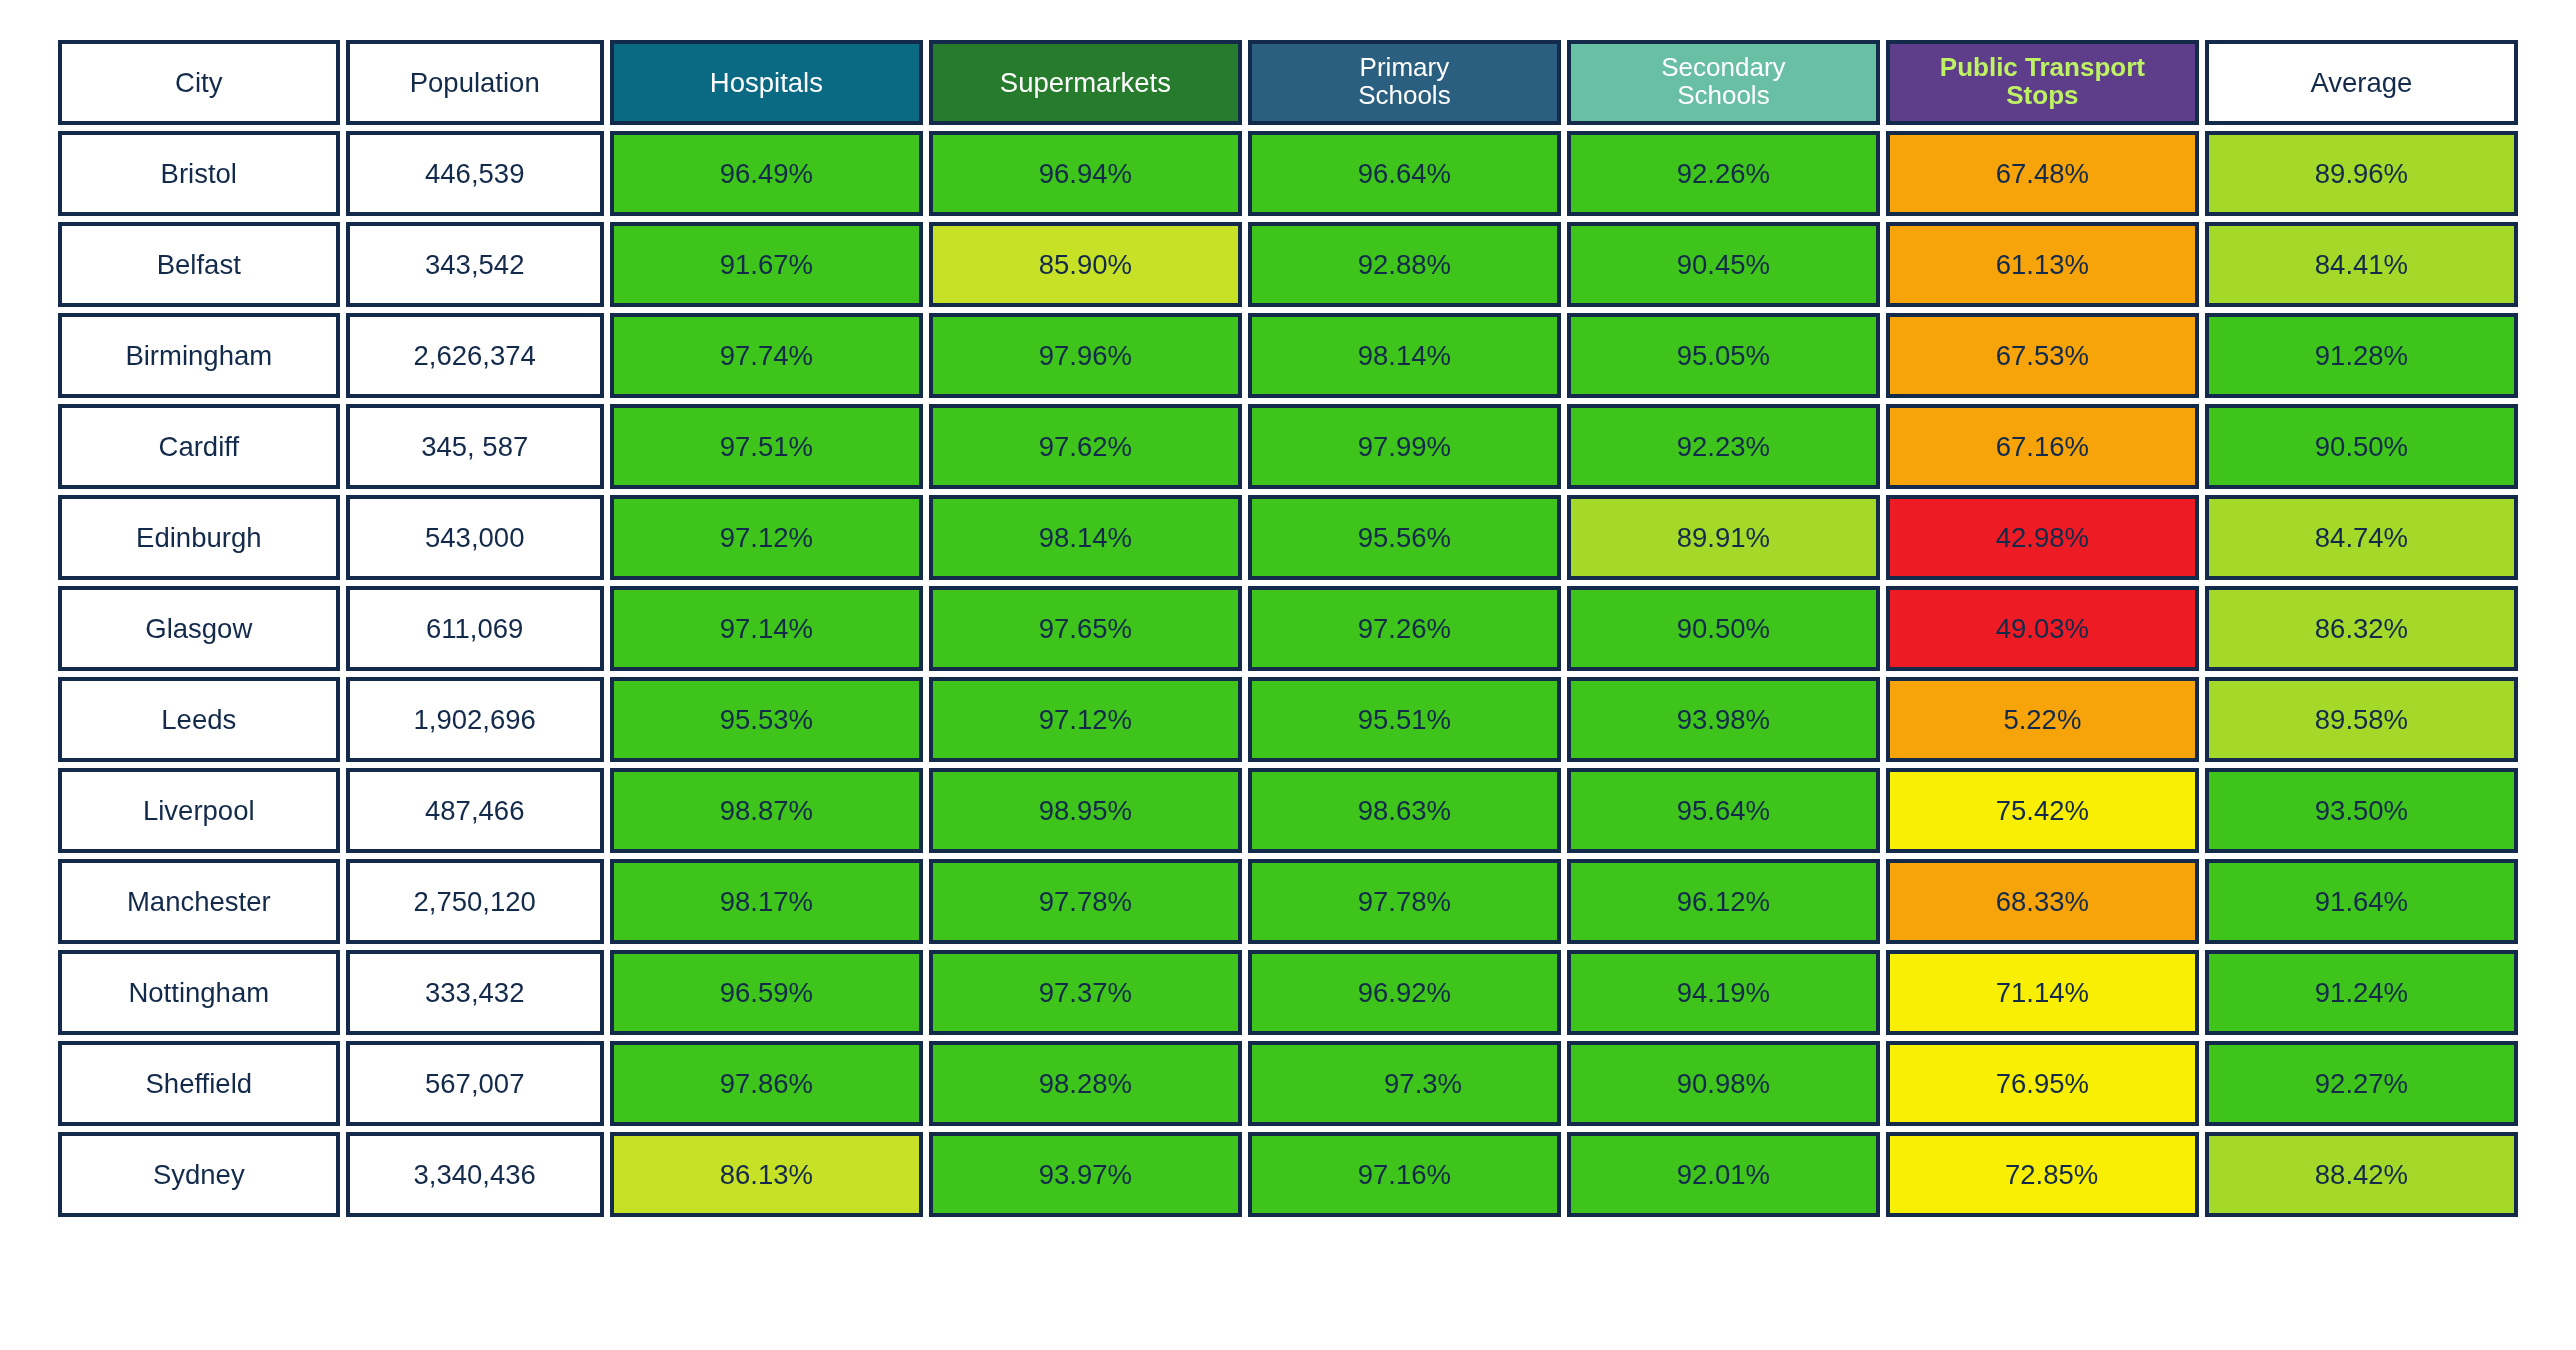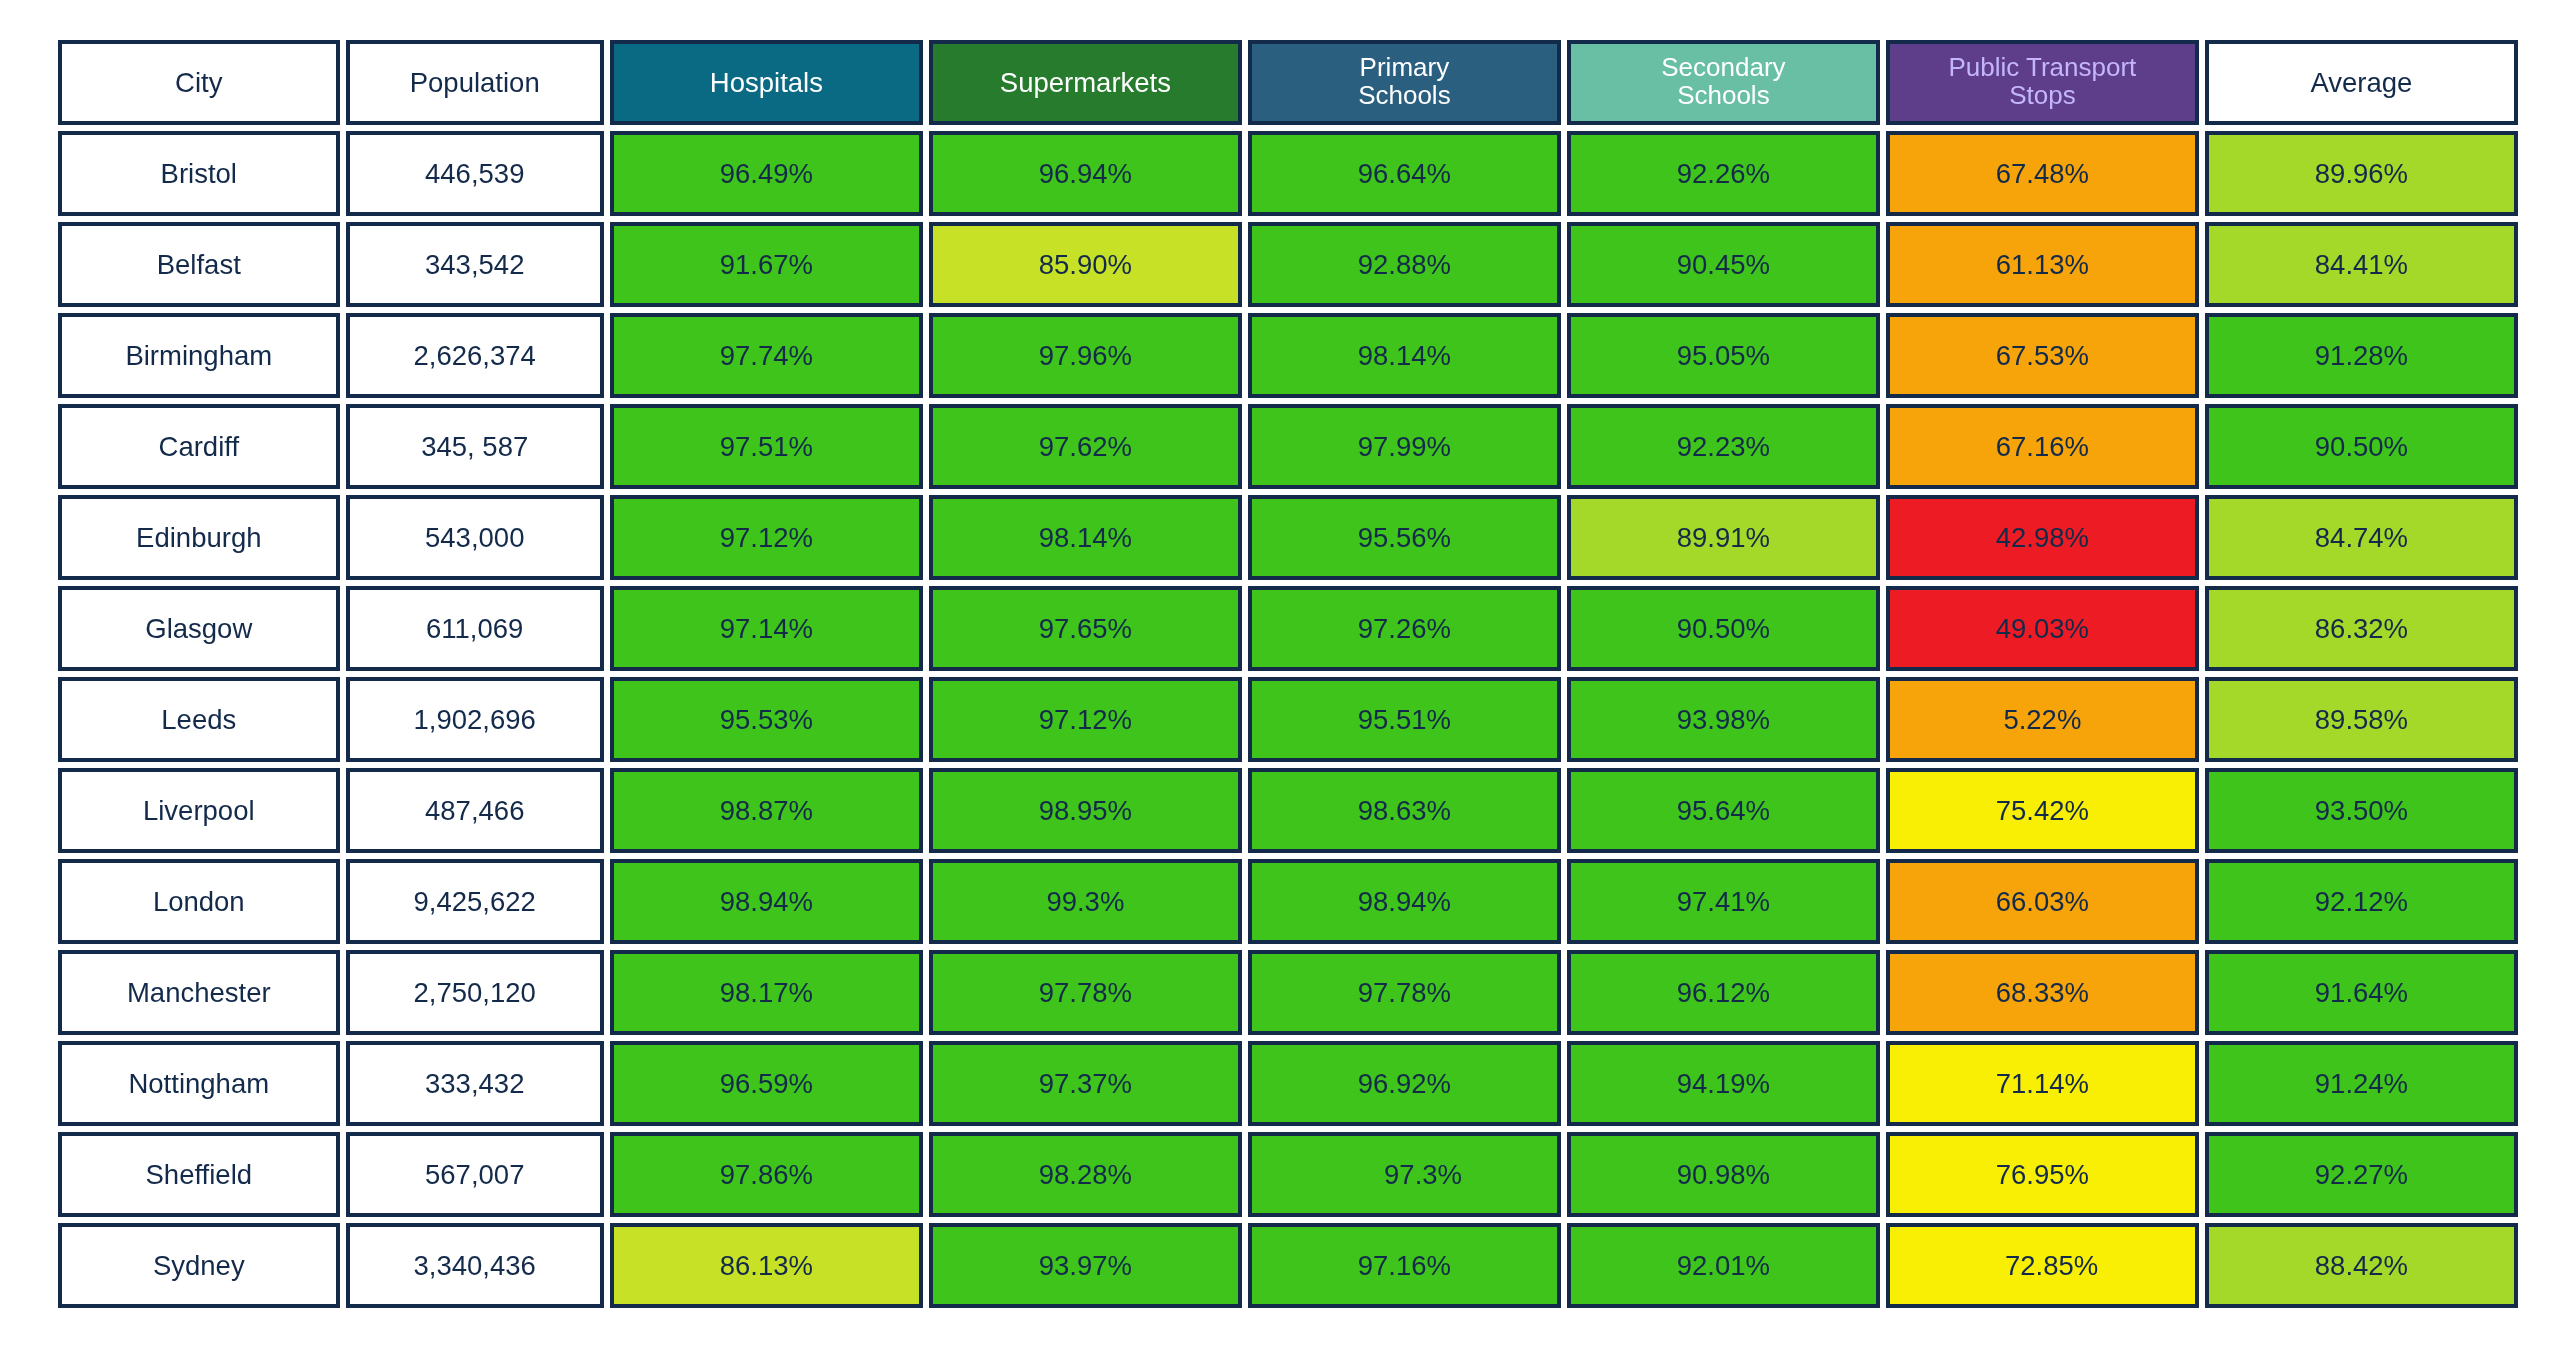--- a/index.html
+++ b/index.html
@@ -30,21 +30,21 @@
   th.plain {
     background: #ffffff;
     color: #132a4a;
     font-weight: 500;
   }
   
   th.col-hosp { background:#0a6983; color:#ffffff; font-weight:500; }
   th.col-super { background:#267b2c; color:#ffffff; font-weight:500; }
   th.col-prim { background:#2a5f80; color:#ffffff; font-weight:500; }
   th.col-sec { background:#68bfa4; color:#ffffff; font-weight:500; }
-  th.col-pts { background:#5e3e8a; color:#c4b5fd; font-weight:400; }
+  th.col-pts { background:#5e3e8a; color:#bef264; font-weight:700; }
   th .two-line { line-height: 1.05; display:inline-block; font-size:26px; }
   
   td.city, td.pop {
     background:#ffffff;
     color:#132a4a;
     font-weight:400;
   }
   
   td.heat { color:#132a4a; font-weight:400; }
   
@@ -154,30 +154,20 @@
           <td class="city">Liverpool</td>
           <td class="pop">487,466</td>
           <td class="heat" style="background: rgb(62, 196, 27);">98.87%</td>
           <td class="heat" style="background: rgb(62, 196, 27);">98.95%</td>
           <td class="heat" style="background: rgb(62, 196, 27);">98.63%</td>
           <td class="heat" style="background: rgb(62, 196, 27);">95.64%</td>
           <td class="heat" style="background: rgb(249, 239, 4);">75.42%</td>
           <td class="heat" style="background: rgb(62, 196, 27);">93.50%</td>
         </tr>
         <tr>
-          <td class="city">London</td>
-          <td class="pop">9,425,622</td>
-          <td class="heat" style="background: rgb(62, 196, 27);">98.94%</td>
-          <td class="heat" style="background: rgb(62, 196, 27);">99.3%</td>
-          <td class="heat" style="background: rgb(62, 196, 27);">98.94%</td>
-          <td class="heat" style="background: rgb(62, 196, 27);">97.41%</td>
-          <td class="heat" style="background: rgb(246, 164, 9);">66.03%</td>
-          <td class="heat" style="background: rgb(62, 196, 27);">92.12%</td>
-        </tr>
-        <tr>
           <td class="city">Manchester</td>
           <td class="pop">2,750,120</td>
           <td class="heat" style="background: rgb(62, 196, 27);">98.17%</td>
           <td class="heat" style="background: rgb(62, 196, 27);">97.78%</td>
           <td class="heat" style="background: rgb(62, 196, 27);">97.78%</td>
           <td class="heat" style="background: rgb(62, 196, 27);">96.12%</td>
           <td class="heat" style="background: rgb(246, 164, 9);">68.33%</td>
           <td class="heat" style="background: rgb(62, 196, 27);">91.64%</td>
         </tr>
         <tr>

